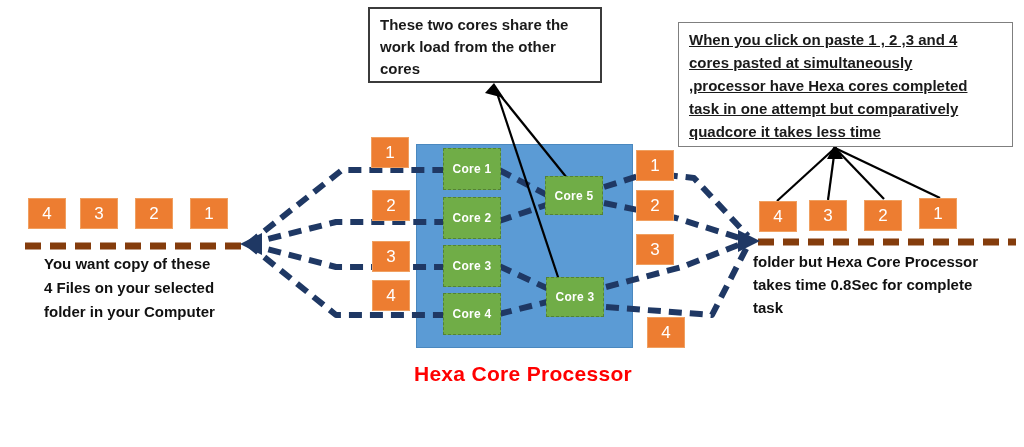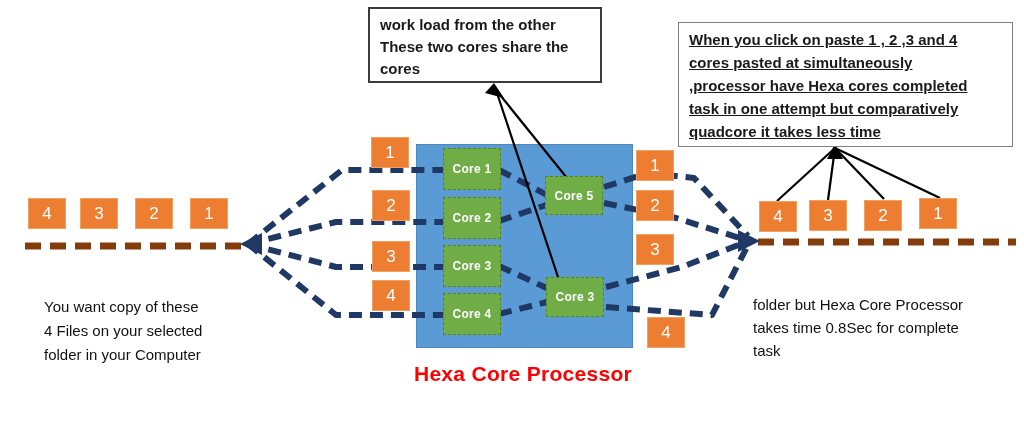--- a/index.html
+++ b/index.html
@@ -24,21 +24,21 @@
   }
   .callout{
     position:absolute;background:#ffffff;color:#1a1a1a;font-weight:bold;font-size:15px;
     z-index:3;box-sizing:border-box;padding:5px 10px;
   }
   .callout .cline{line-height:22px;white-space:nowrap;}
   #callout-left{left:368px;top:7px;width:234px;height:76px;border:2px solid #3b3b3b;}
   #callout-right{left:678px;top:22px;width:335px;height:125px;border:1px solid #7f7f7f;text-decoration:underline;}
   #callout-right .cline{line-height:23px;}
   .note{
-    position:absolute;color:#111111;font-weight:normal;font-size:15px;z-index:2;margin-top:43px;
+    position:absolute;color:#111111;font-weight:bold;font-size:15px;z-index:2;
   }
   .note .nline{line-height:24px;white-space:nowrap;}
   #note-left{left:44px;top:252px;width:225px;}
   #note-right{left:753px;top:250px;width:270px;}
   #note-right .nline{line-height:23px;}
   .diagram-title{
     position:absolute;left:402px;top:362px;width:242px;text-align:center;
     color:#FF0000;font-weight:bold;font-size:21px;letter-spacing:.3px;z-index:2;white-space:nowrap;
   }
 </style>
@@ -111,22 +111,22 @@
   <div class="fbox" style="left:919px;top:198px">1</div>
 
   <div class="core" style="left:443px;top:148px">Core 1</div>
   <div class="core" style="left:443px;top:197px">Core 2</div>
   <div class="core" style="left:443px;top:245px">Core 3</div>
   <div class="core" style="left:443px;top:293px">Core 4</div>
   <div class="core" style="left:545px;top:176px;height:39px">Core 5</div>
   <div class="core" style="left:546px;top:277px;height:40px">Core 3</div>
 
   <div class="callout" id="callout-left">
+    <div class="cline">These two cores share the</div>
     <div class="cline">work load from the other</div>
-    <div class="cline">These two cores share the</div>
     <div class="cline">cores</div>
   </div>
 
   <div class="callout" id="callout-right">
     <div class="cline">When you click on paste 1 , 2 ,3 and 4</div>
     <div class="cline">cores pasted at simultaneously</div>
     <div class="cline">,processor have Hexa cores completed</div>
     <div class="cline">task in one attempt but comparatively</div>
     <div class="cline">quadcore it takes less time</div>
   </div>

